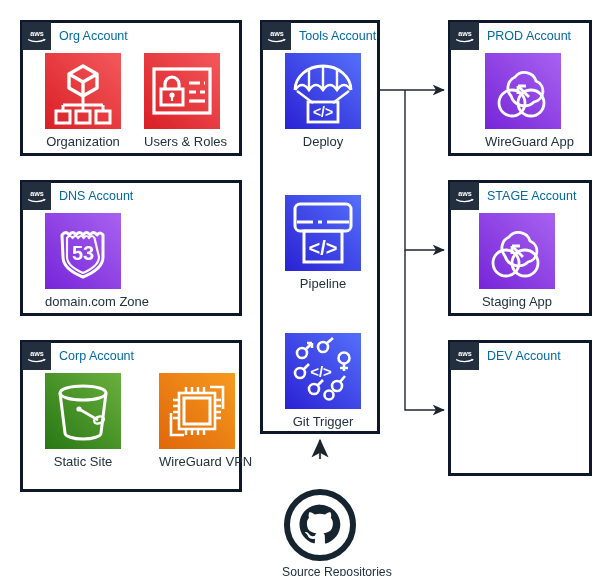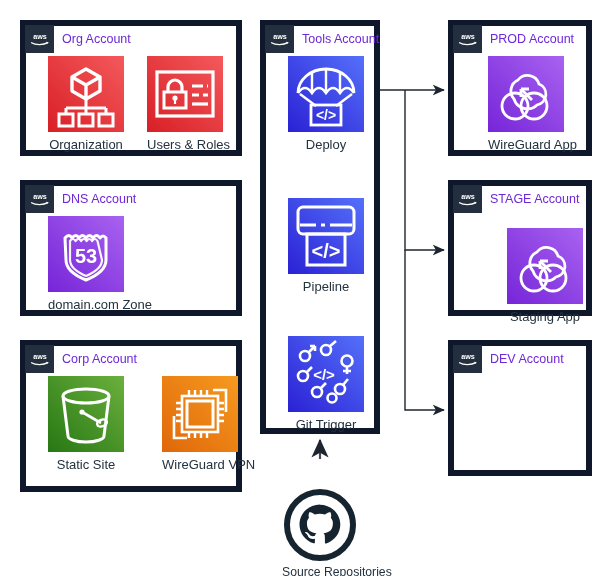--- a/index.html
+++ b/index.html
@@ -9,35 +9,35 @@
     font-family:"Liberation Sans", sans-serif;
     color:#23323f;
     overflow:hidden;
     position:relative;
   }
   .canvas{position:absolute;left:0;top:0;width:611px;height:576px;}
 
   
   .acct{
     position:absolute;
-    border:6px solid #0f172a;
+    border:3px solid #0f172a;
     background:#ffffff;
     box-sizing:border-box;
   }
   .acct-badge{
     position:absolute;left:-1px;top:-1px;
     width:29px;height:28px;
     background:#232f3e;
     display:flex;align-items:center;justify-content:center;
   }
   .aws-mark{display:block;}
   .acct-title{
     position:absolute;left:36px;top:-1px;height:28px;
     display:flex;align-items:center;
-    font-size:12.5px;color:#6d28d9;white-space:nowrap;
+    font-size:12.5px;color:#0369a1;white-space:nowrap;
   }
 
   
   .svc{position:absolute;text-align:center;}
   .svc-icon{
     width:76px;height:76px;
     display:block;
     margin:0 auto;
   }
   .svc-label{
@@ -303,21 +303,21 @@
   <div class="acct" style="left:448px;top:180px;width:144px;height:136px;">
     <div class="acct-badge">
       <svg class="aws-mark" width="22" height="16" viewBox="0 0 26 18">
         <text x="13" y="9" text-anchor="middle" fill="#ffffff" font-family="Liberation Sans, sans-serif" font-size="8.5" font-weight="bold">aws</text>
         <path d="M3,13.4 C7.5,16.2 17,16.4 22.2,13.3" stroke="#ffffff" stroke-width="1.5" fill="none" stroke-linecap="round"></path>
         <path d="M20.6,12.1 L23,13.3 L20.9,14.9" fill="#ffffff"></path>
       </svg>
     </div>
     <div class="acct-title">STAGE Account</div>
 
-    <div class="svc" style="left:42px;top:30px;width:98px;margin-top:12px;">
+    <div class="svc" style="left:17px;top:30px;width:98px;">
       <svg class="svc-icon" viewBox="0 0 76 76">
         <rect width="76" height="76" fill="url(#gPurple)"></rect>
         <path d="M30,24 a12,12 0 0 1 21,4 a11,11 0 0 1 -2,21 a14,14 0 0 1 -23,-6 a12,12 0 0 1 4,-19 Z" stroke="#ffffff" stroke-width="2.8" fill="none"></path>
         <circle cx="46" cy="50" r="13" stroke="#ffffff" stroke-width="2.8" fill="none"></circle>
         <circle cx="27" cy="50" r="13" stroke="#ffffff" stroke-width="2.8" fill="none"></circle>
         <path d="M44,44 L33,33" stroke="#ffffff" stroke-width="2.8"></path>
         <path d="M33,33 L41,33 M33,33 L33,41" stroke="#ffffff" stroke-width="2.8" fill="none"></path>
       </svg>
       <div class="svc-label">Staging App</div>
     </div>

